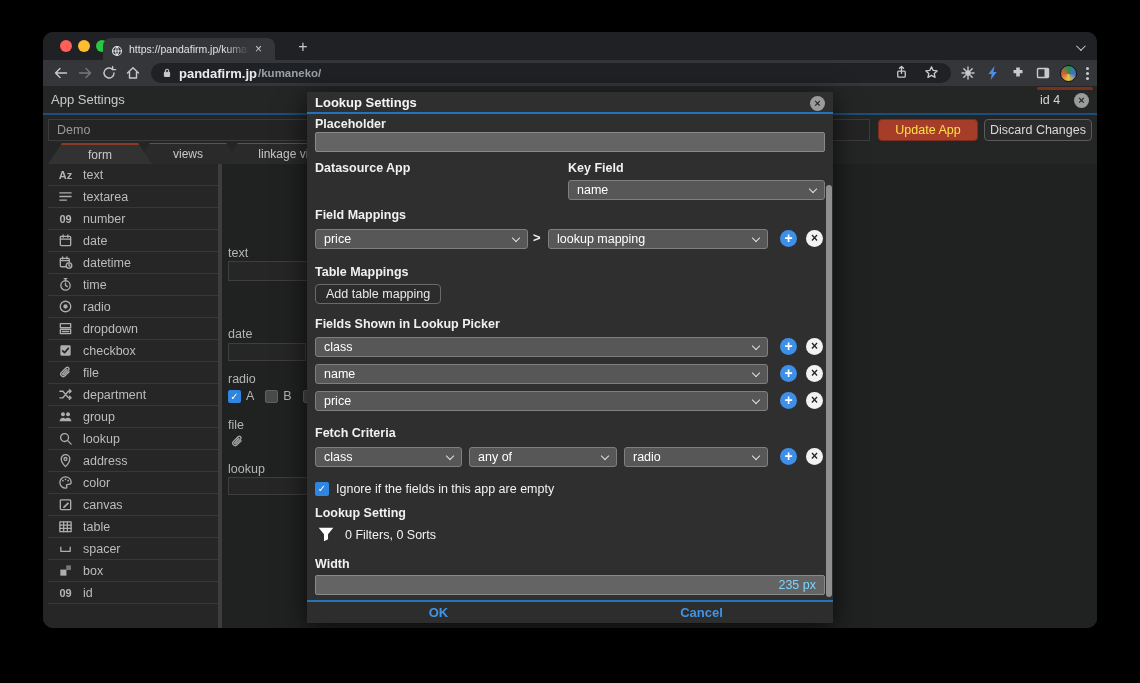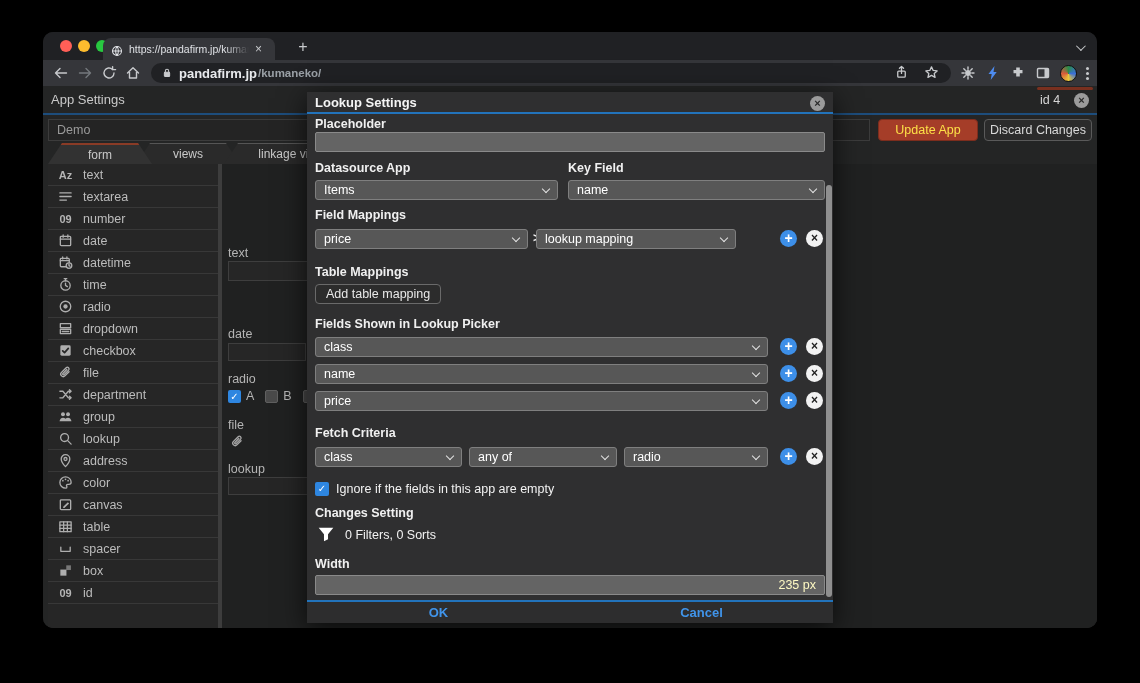--- a/index.html
+++ b/index.html
@@ -89,21 +89,21 @@
   #cv-clip svg{width:15px;height:15px;}
 
   
   #modal{position:absolute;left:264px;top:60px;width:526px;height:531px;background:#2f2f30;
        box-shadow:0 6px 26px rgba(0,0,0,.7);z-index:10;}
   #m-title{position:absolute;left:0;top:0;width:100%;height:22px;border-bottom:2px solid #2273bb;}
   #m-title .m-title-txt{position:absolute;left:8px;top:3px;font-size:13px;color:#f5f5f5;font-weight:bold;}
   #m-close{position:absolute;right:8px;top:4px;}
   .m-lbl{position:absolute;left:8px;font-size:12.5px;font-weight:bold;color:#f0f0f0;}
   .m-inp{position:absolute;height:20px;background:#646464;border:1px solid #8a8a8a;border-radius:2px;
-       color:#fef9c3;font-size:12.5px;padding:0 8px;line-height:18px;}
+       color:#7dd3fc;font-size:12.5px;padding:0 8px;line-height:18px;}
   .dd{position:absolute;height:20px;background:#575757;border:1px solid #7f7f7f;border-radius:3px;
        color:#fff;font-size:12.5px;line-height:18px;padding:0 20px 0 8px;overflow:hidden;white-space:nowrap;}
   .dd .chev{position:absolute;right:8px;top:5px;width:6px;height:6px;border-right:1.7px solid #e3e3e3;
        border-bottom:1.7px solid #e3e3e3;transform:rotate(45deg);}
   .btn-plus{position:absolute;width:17px;height:17px;border-radius:50%;background:#3d8fe8;color:#fff;
        font-size:14px;font-weight:bold;text-align:center;line-height:16px;}
   .btn-del{position:absolute;width:17px;height:17px;border-radius:50%;background:#f2f2f2;color:#222;
        font-size:12px;font-weight:bold;text-align:center;line-height:16px;}
   #map-arrow{position:absolute;left:226px;top:138px;color:#f0f0f0;font-size:13px;font-weight:bold;}
   #btn-addtable{position:absolute;left:8px;top:192px;height:20px;background:#2c2c2c;border:1px solid #6a6a6a;
@@ -431,27 +431,26 @@
       <div id="m-title">
         <span class="m-title-txt">Lookup Settings</span>
         <span id="m-close" class="close-circle">×</span>
       </div>
 
       <span class="m-lbl" style="top:25px">Placeholder</span>
       <div class="m-inp" style="left:8px;top:40px;width:510px"></div>
 
       <span class="m-lbl" style="top:69px">Datasource App</span>
       <span class="m-lbl" style="left:261px;top:69px">Key Field</span>
-      <div class="dd" style="left:8px;top:88px;width:243px"><span>Items</span><i class="chev"></i></div>
       <div class="dd" style="left:261px;top:88px;width:257px"><span>name</span><i class="chev"></i></div>
 
       <span class="m-lbl" style="top:116px">Field Mappings</span>
       <div class="dd" style="left:8px;top:137px;width:213px"><span>price</span><i class="chev"></i></div>
       <span id="map-arrow">&gt;</span>
-      <div class="dd" style="left:229px;top:137px;width:200px"><span>lookup mapping</span><i class="chev"></i></div>
+      <div class="dd" style="left:241px;top:137px;width:220px"><span>lookup mapping</span><i class="chev"></i></div>
       <span class="btn-plus" style="left:473px;top:138px">+</span>
       <span class="btn-del" style="left:499px;top:138px">×</span>
 
       <span class="m-lbl" style="top:173px">Table Mappings</span>
       <div id="btn-addtable">Add table mapping</div>
 
       <span class="m-lbl" style="top:225px">Fields Shown in Lookup Picker</span>
       <div class="dd" style="left:8px;top:245px;width:453px"><span>class</span><i class="chev"></i></div>
       <span class="btn-plus" style="left:473px;top:246px">+</span>
       <span class="btn-del" style="left:499px;top:246px">×</span>
@@ -467,21 +466,21 @@
       <div class="dd" style="left:162px;top:355px;width:148px"><span>any of</span><i class="chev"></i></div>
       <div class="dd" style="left:317px;top:355px;width:144px"><span>radio</span><i class="chev"></i></div>
       <span class="btn-plus" style="left:473px;top:356px">+</span>
       <span class="btn-del" style="left:499px;top:356px">×</span>
 
       <div id="m-cbrow">
         <span class="cv-cb cb-on" style="width:14px;height:14px;line-height:14px">✓</span>
         <span class="lab">Ignore if the fields in this app are empty</span>
       </div>
 
-      <span class="m-lbl" style="top:414px">Changes Setting</span>
+      <span class="m-lbl" style="top:414px">Lookup Setting</span>
       <span id="funnel"><svg viewBox="0 0 16 16" fill="none" stroke="currentColor" stroke-width="1.4" stroke-linecap="round" stroke-linejoin="round">
             <path d="M1.5 2.5h13L9.8 8.3v4.3l-3.6 1.9V8.3z" fill="currentColor" stroke="none"></path>
           </svg></span>
       <span id="filter-sum">0 Filters, 0 Sorts</span>
 
       <span class="m-lbl" style="top:465px">Width</span>
       <div class="m-inp" id="m-width" style="left:8px;top:483px;width:510px">235 px</div>
 
       <div id="m-scroll"></div>
 

